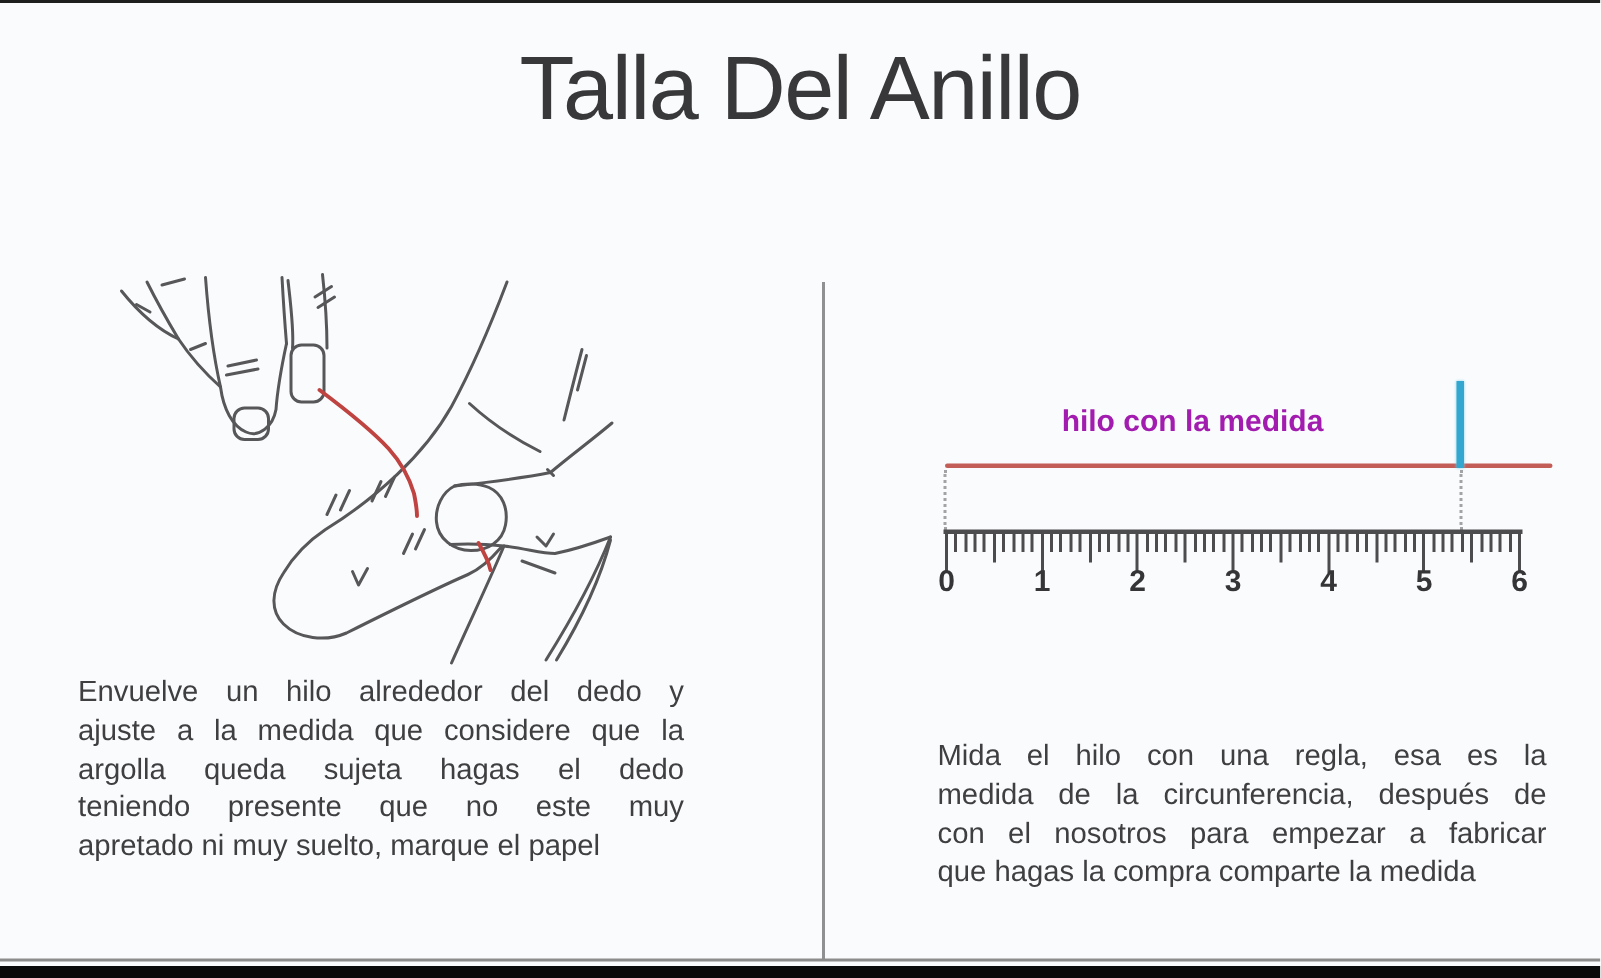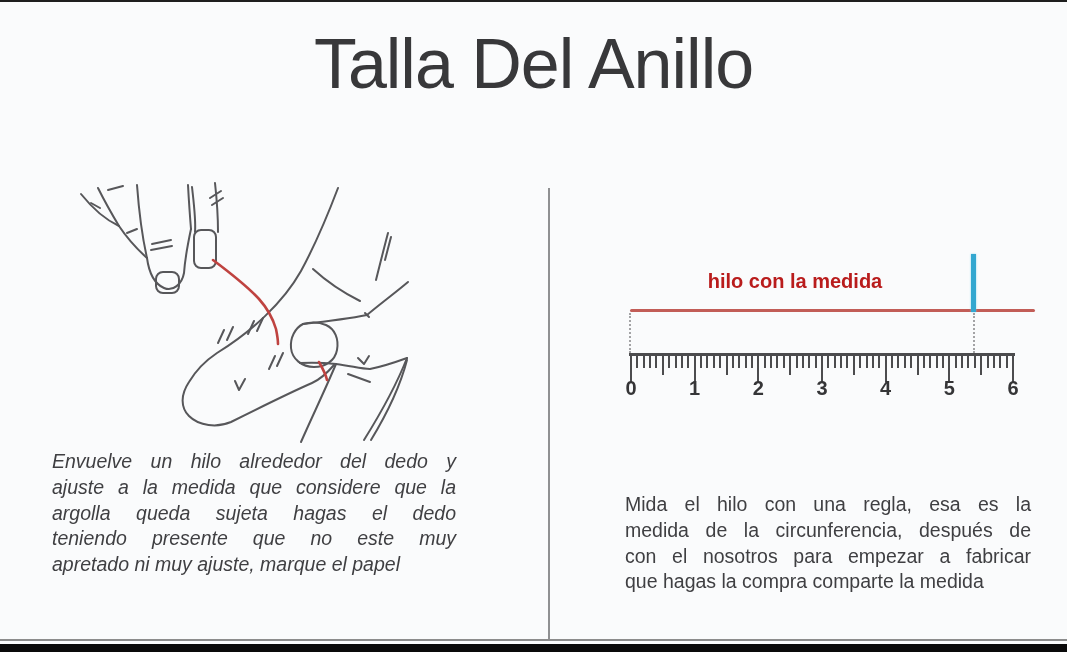--- a/index.html
+++ b/index.html
@@ -3,30 +3,30 @@
 <meta charset="utf-8">
 <style>
   html,body{margin:0;padding:0;background:#ffffff;}
   .page{
     position:relative;width:1067px;height:652px;overflow:hidden;
     background:#fafbfc;font-family:"Liberation Sans",sans-serif;
     --ink:#3f3f42;--line:#57575a;--thread:#bf4340;
   }
   .top-line{position:absolute;left:0;top:0;width:100%;height:2px;background:#1e1e1e;}
   .title{position:absolute;left:0;right:0;top:24px;margin:0;text-align:center;
-         font-size:70px;font-weight:400;color:#38383a;letter-spacing:-1px;}
+         font-size:60px;font-weight:400;color:#38383a;letter-spacing:-1px;}
   .divider{position:absolute;left:548px;top:188px;width:2px;height:452px;background:#8f9092;}
   .hand{position:absolute;left:55px;top:172px;width:430px;height:275px;}
   .jtext{position:absolute;font-size:19.5px;line-height:25.8px;color:var(--ink);}
   .jtext div{text-align:justify;text-align-last:justify;}
   .jtext div:last-child{text-align-last:left;}
-  .left-text{left:52px;top:449px;width:404px;font-style:italic;}
+  .left-text{left:52px;top:449px;width:404px;}
   .right-text{left:625px;top:492px;width:406px;}
   .ruler-label{position:absolute;left:630px;top:270px;width:330px;text-align:center;
-               font-size:20px;font-weight:bold;color:#b91c1c;}
+               font-size:20px;font-weight:bold;color:#a21caf;}
   .thread-line{position:absolute;left:630px;top:309px;width:405px;height:3px;
                border-radius:2px;background:#c25d57;}
   .marker{position:absolute;top:254px;width:5px;height:58px;background:#33a7d0;
           box-shadow:0 0 2px #7fd0ea;}
   .guide{position:absolute;top:313px;height:40px;width:0;border-left:2px dotted #a3a3a5;}
   .guide-start{left:629px;}
   .ruler{position:absolute;left:629px;top:353px;width:388px;height:50px;}
   .ruler-ticks{position:absolute;left:0;top:0;width:386px;height:30px;border-top:3px solid #4c4c4e;}
   .ruler-ticks i{position:absolute;top:0;width:2px;background:#4c4c4e;display:block;}
   .ruler-numbers{position:absolute;left:0;top:0;width:386px;height:20px;}
@@ -97,21 +97,21 @@
       <path d="M158,88 C174,100 192,114 204,127 C213,137 218,147 221,157 C222,162 223,168 223,172"></path>
       <path d="M264,190 C268,197 271,203 272,208"></path>
     </g>
   </svg>
 
   <div class="jtext left-text">
       <div>Envuelve un hilo alrededor del dedo y</div>
       <div>ajuste a la medida que considere que la</div>
       <div>argolla queda sujeta hagas el dedo</div>
       <div>teniendo presente que no este muy</div>
-      <div>apretado ni muy ajuste, marque el papel</div>
+      <div>apretado ni muy suelto, marque el papel</div>
     </div>
 
   <div class="ruler-label">hilo con la medida</div>
 
   <div class="thread-line" style="background: rgb(194, 93, 87);"></div>
   <div class="marker" style="left: 971.3px; background: rgb(51, 167, 208);"></div>
   <div class="guide guide-start"></div>
   <div class="guide guide-end" style="left: 972.8px;"></div>
 
   <div class="ruler">

